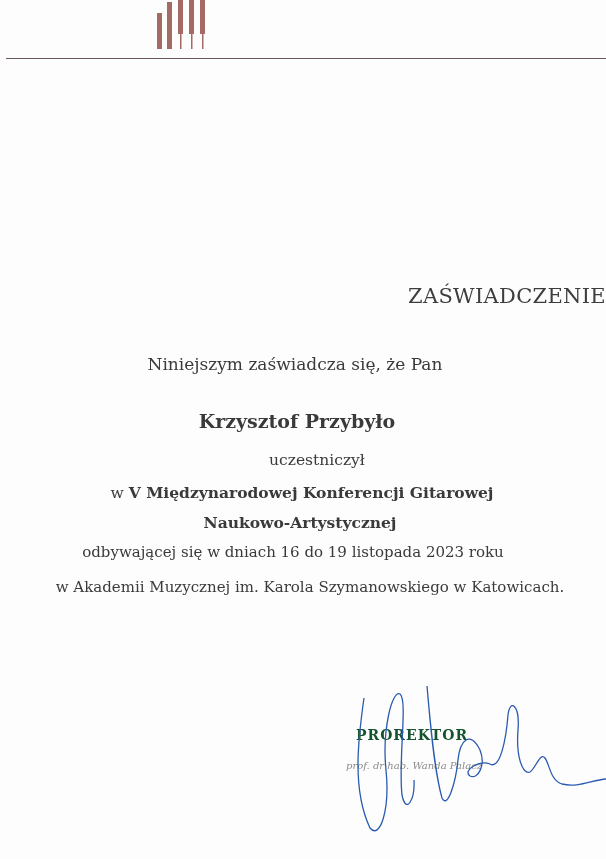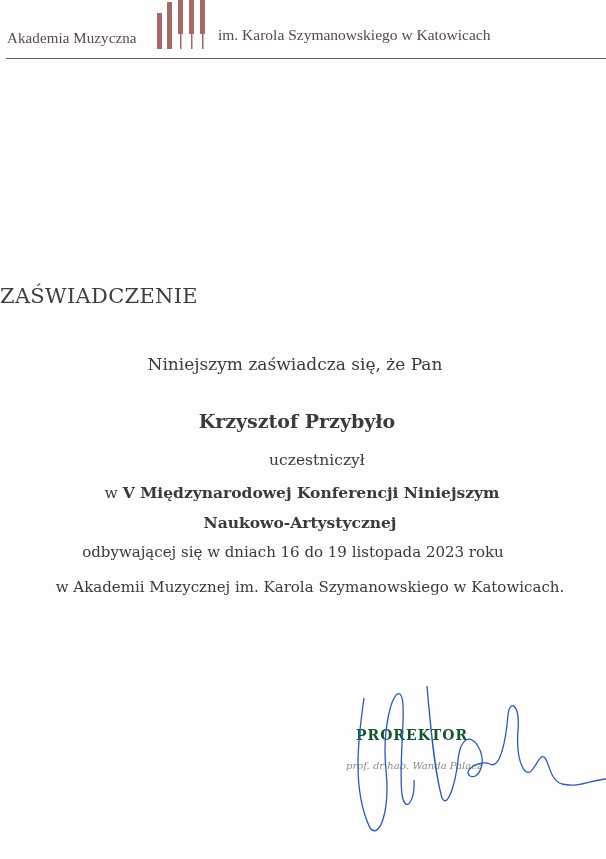--- a/index.html
+++ b/index.html
@@ -5,58 +5,56 @@
     html, body { margin: 0; padding: 0; }
     body {
       width: 606px; height: 859px; background: #fdfdfd; position: relative; overflow: hidden;
       font-family: "DejaVu Serif", "Liberation Serif", serif; color: #3a3a3a;
     }
     .header { position: absolute; left: 0; top: 0; width: 606px; height: 62px; }
     .hdr-left { position: absolute; left: 7px; top: 30px; font-family: "Liberation Serif", serif; font-size: 15px; color: #5a4a4a; letter-spacing: 0.1px; }
     .hdr-right { position: absolute; left: 218px; top: 26px; font-family: "Liberation Serif", serif; font-size: 15.5px; color: #5a4a4a; }
     .logo { position: absolute; left: 155px; top: 0; width: 55px; height: 52px; }
     .rule { position: absolute; left: 6px; top: 58px; width: 600px; height: 1px; background: #6b5a5a; }
-    .title { position: absolute; left: 0; width: 606px; top: 284px; text-align: left; font-size: 21px; color: #3d3d3d; letter-spacing: 0.3px; }
+    .title { position: absolute; left: 0; width: 606px; top: 284px; text-align: right; font-size: 21px; color: #3d3d3d; letter-spacing: 0.3px; }
     .line { position: absolute; left: 0; width: 606px; text-align: center; font-size: 16px; color: #3a3a3a; white-space: nowrap; }
     .l1 { top: 354px; font-size: 17px; left: -8px; }
     .name { top: 410px; font-weight: bold; font-size: 19px; left: -6px; }
     .l3 { top: 451px; font-size: 15.5px; left: 14px; }
     .l4 { top: 483px; font-size: 15.5px; left: -1px; }
     .l4 b { font-weight: bold; }
     .l5 { top: 513px; font-size: 15.5px; font-weight: bold; left: -3px; }
     .l6 { top: 543px; font-size: 15px; left: -10px; }
     .l7 { top: 578px; font-size: 15px; left: 7px; }
     .stamp-title { position: absolute; left: 356px; top: 727px; font-family: "DejaVu Serif", serif; font-weight: bold; font-size: 14px; color: #14532d; letter-spacing: 1px; }
     .stamp-name { position: absolute; left: 346px; top: 760px; font-family: "DejaVu Serif", serif; font-style: italic; font-size: 10px; color: #8a8a8a; }
     .sig { position: absolute; left: 330px; top: 680px; width: 276px; height: 179px; }
   </style>
 </head>
 <body>
 
 <div class="header">
-  <span class="hdr-left">Akademia Muzyczna</span>
   <svg class="logo" viewBox="0 0 55 52">
     <rect x="2" y="13" width="5" height="36" fill="#a46a66"></rect>
     <rect x="12" y="2" width="5" height="47" fill="#a46a66"></rect>
     <rect x="23" y="0" width="5" height="34" fill="#a46a66"></rect>
     <rect x="25" y="34" width="1.5" height="15" fill="#a46a66"></rect>
     <rect x="34" y="0" width="5" height="34" fill="#a46a66"></rect>
     <rect x="36" y="34" width="1.5" height="15" fill="#a46a66"></rect>
     <rect x="45" y="0" width="5" height="34" fill="#a46a66"></rect>
     <rect x="47" y="34" width="1.5" height="15" fill="#a46a66"></rect>
   </svg>
-  <span class="hdr-right">im. Karola Szymanowskiego w Katowicach</span>
   <div class="rule"></div>
 </div>
 
 <div class="title">ZAŚWIADCZENIE</div>
 <div class="line l1">Niniejszym zaświadcza się, że Pan</div>
 <div class="line name">Krzysztof Przybyło</div>
 <div class="line l3">uczestniczył</div>
-<div class="line l4"><span>w </span><b>V Międzynarodowej Konferencji Niniejszym</b></div>
+<div class="line l4"><span>w </span><b>V Międzynarodowej Konferencji Gitarowej</b></div>
 <div class="line l5">Naukowo-Artystycznej</div>
 <div class="line l6">odbywającej się w dniach 16 do 19  listopada 2023 roku</div>
 <div class="line l7">w Akademii Muzycznej im. Karola Szymanowskiego w Katowicach.</div>
 
 <div class="stamp-title">PROREKTOR</div>
 <div class="stamp-name">prof. dr hab. Wanda Palacz</div>
 
 <svg class="sig" viewBox="0 0 276 179">
   <path d="M34 18 C28 60 22 110 40 148 C50 160 60 130 56 90 C52 50 62 10 70 14 C78 20 68 80 72 115 C76 135 85 120 84 100" fill="none" stroke="#2b5bb0" stroke-width="1.3"></path>
   <path d="M97 6 C100 40 104 90 112 118 C118 130 126 100 128 80 C130 60 140 50 150 70 C156 85 148 100 140 96 C132 90 150 80 160 84" fill="none" stroke="#2b5bb0" stroke-width="1.3"></path>

